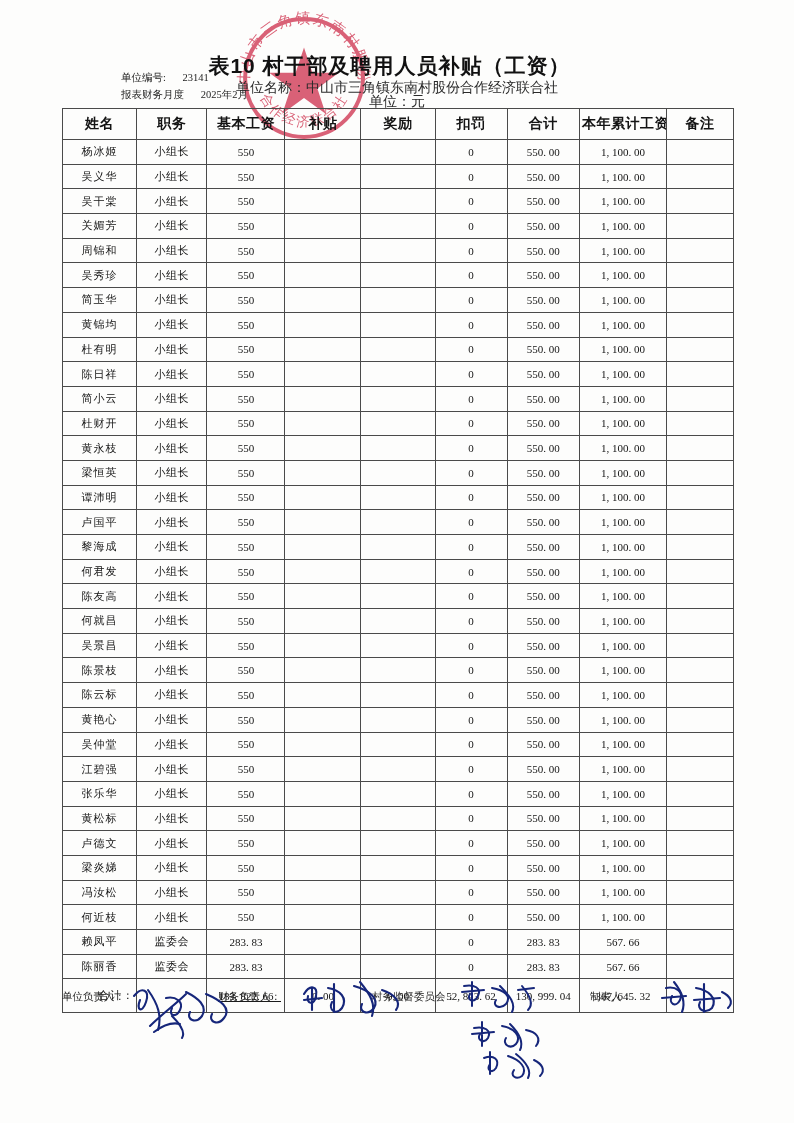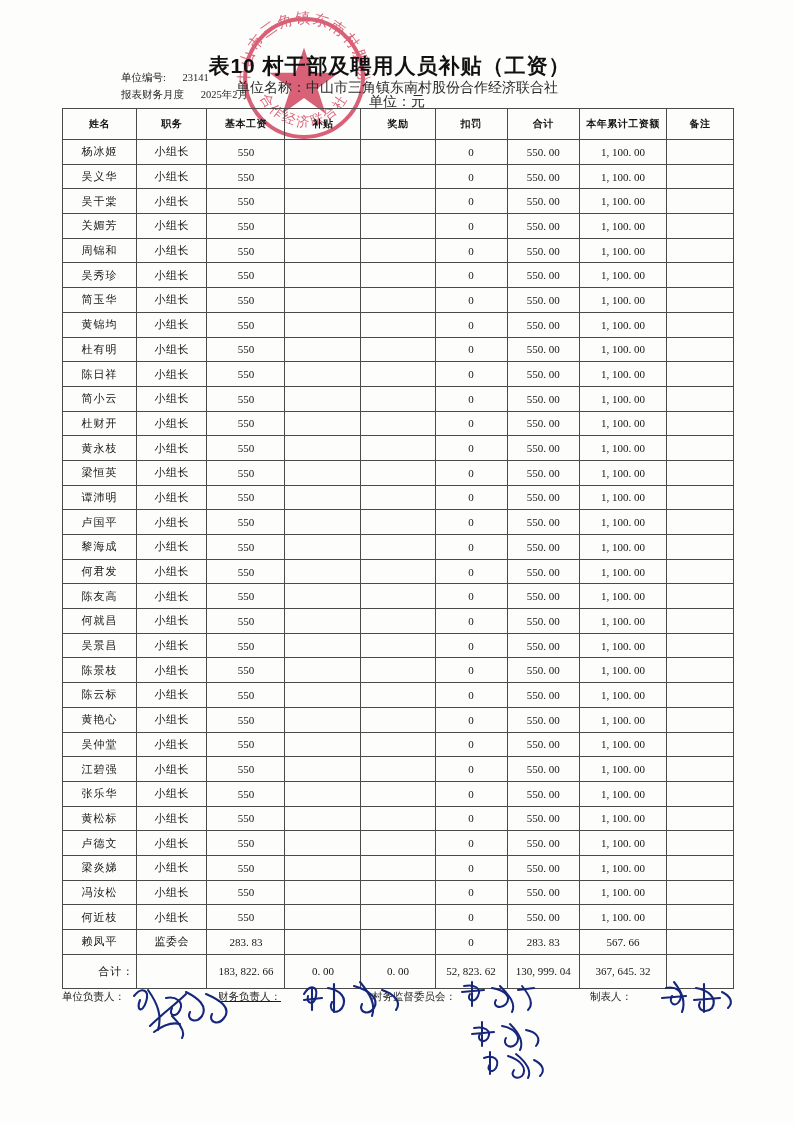--- a/index.html
+++ b/index.html
@@ -91,21 +91,21 @@
     text-align: center;
     height: 23.7px;
     padding: 0 2px;
     color: #141414;
     font-family: "Liberation Serif", "DejaVu Serif", serif;
     overflow: hidden;
     white-space: nowrap;
   }
   table.main th {
     font-weight: 600;
-    font-size: 10px;
+    font-size: 14px;
     height: 30px;
     letter-spacing: .5px;
     text-align: center;
   }
   td.num, th.num { font-family: "Liberation Serif", "DejaVu Serif", serif; }
   td.name { letter-spacing: 1px; }
   td.post { letter-spacing: .5px; }
   tr.total td {
     height: 33px;
     font-size: 11px;
@@ -567,20 +567,31 @@
             <td class="name">赖凤平</td>
             <td class="post">监委会</td>
             <td class="num">283. 83</td>
             <td class="num"></td>
             <td class="num"></td>
             <td class="num">0</td>
             <td class="num">283. 83</td>
             <td class="num">567. 66</td>
             <td class="num"></td>
           </tr>
+          <tr>
+            <td class="name">陈丽香</td>
+            <td class="post">监委会</td>
+            <td class="num">283. 83</td>
+            <td class="num"></td>
+            <td class="num"></td>
+            <td class="num">0</td>
+            <td class="num">283. 83</td>
+            <td class="num">567. 66</td>
+            <td class="num"></td>
+          </tr>
           <tr class="total">
             <td class="name">合计：</td>
             <td class="post"></td>
             <td class="num">183, 822. 66</td>
             <td class="num">0. 00</td>
             <td class="num">0. 00</td>
             <td class="num">52, 823. 62</td>
             <td class="num">130, 999. 04</td>
             <td class="num">367, 645. 32</td>
             <td class="num"></td>

